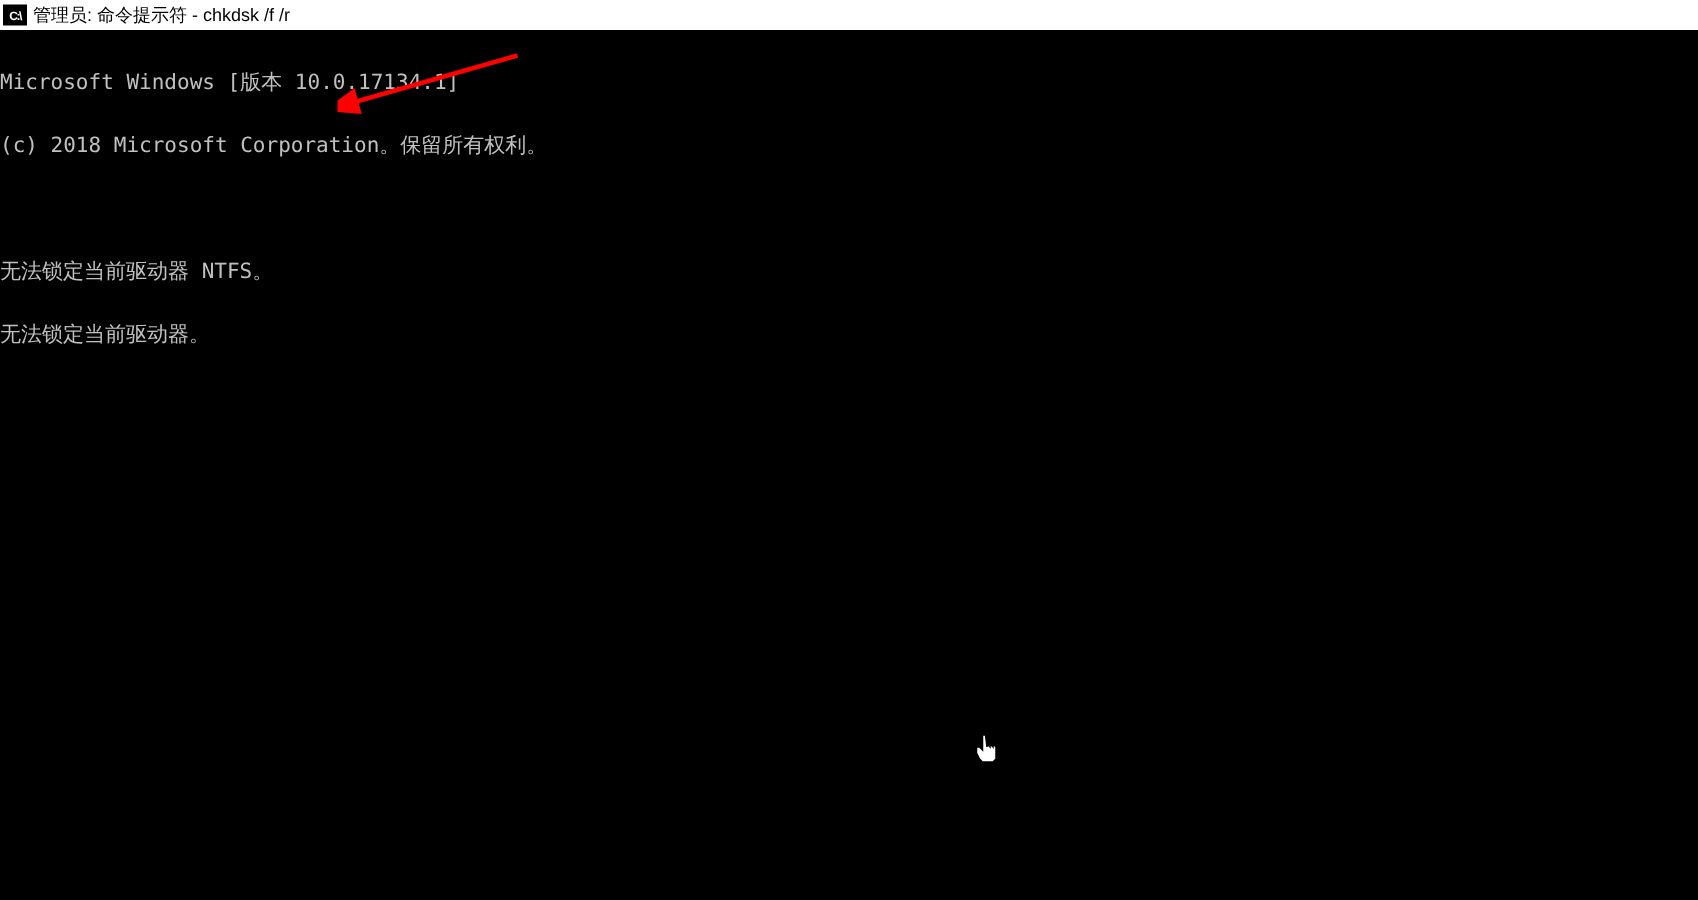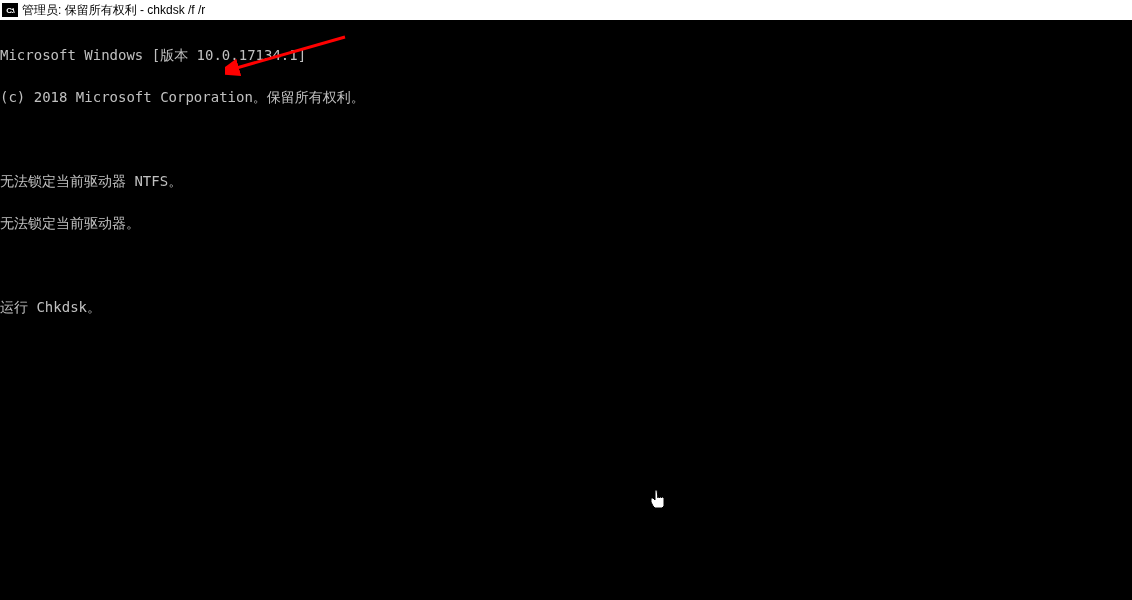--- a/index.html
+++ b/index.html
@@ -72,31 +72,30 @@
       left: 648px;
       top: 488px;
       pointer-events: none;
     }
   </style>
 </head>
 <body>
 
 <div class="titlebar">
   <span class="titlebar-icon">C:\</span>
-  <span>管理员: 保留所有权利 - chkdsk  /f /r</span>
+  <span>管理员: 命令提示符 - chkdsk  /f /r</span>
 </div>
 
 <div class="terminal">
   <span class="terminal-line">Microsoft Windows [版本 10.0.17134.1]</span>
   <span class="terminal-line">(c) 2018 Microsoft Corporation。保留所有权利。</span>
   <span class="terminal-line"></span>
   <span class="terminal-line">无法锁定当前驱动器 NTFS。</span>
   <span class="terminal-line">无法锁定当前驱动器。</span>
   <span class="terminal-line"></span>
-  <span class="terminal-line">运行 Chkdsk。</span>
 </div>
 
 <svg class="arrow" width="130" height="45" viewBox="0 0 130 45">
   <defs>
     <marker id="arrowhead" markerWidth="10" markerHeight="10" refX="2" refY="3" orient="auto">
       <polygon points="0 0, 8 3, 0 6" fill="#ff0000"></polygon>
     </marker>
   </defs>
   <line x1="120" y1="2" x2="8" y2="34" stroke="#ff0000" stroke-width="3" marker-end="url(#arrowhead)"></line>
 </svg>

